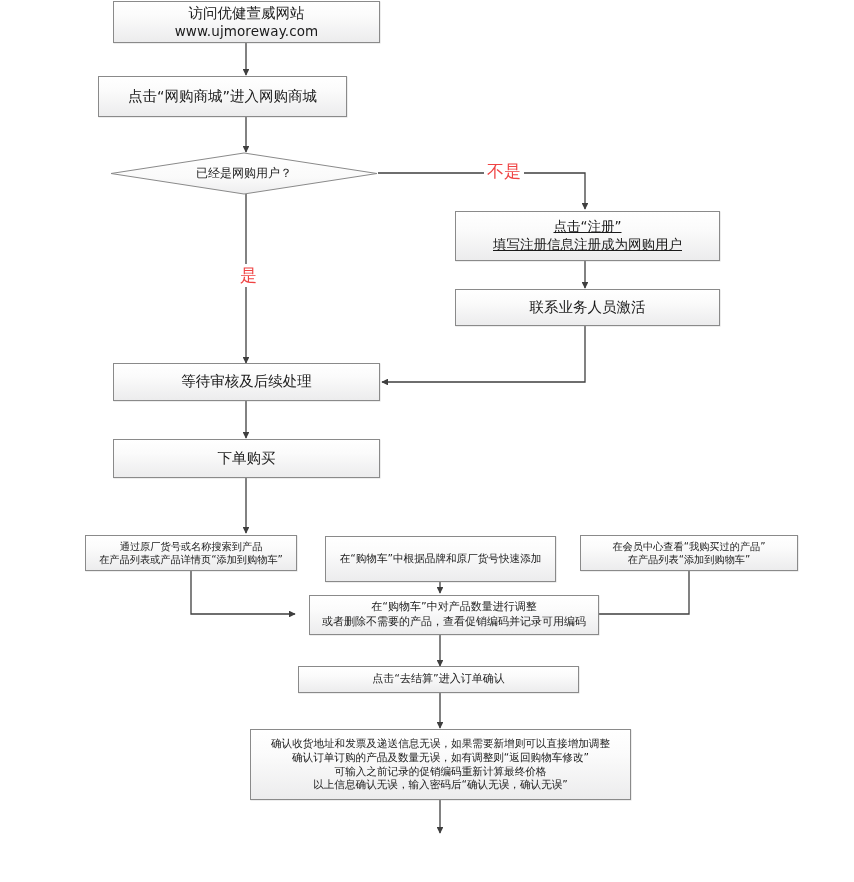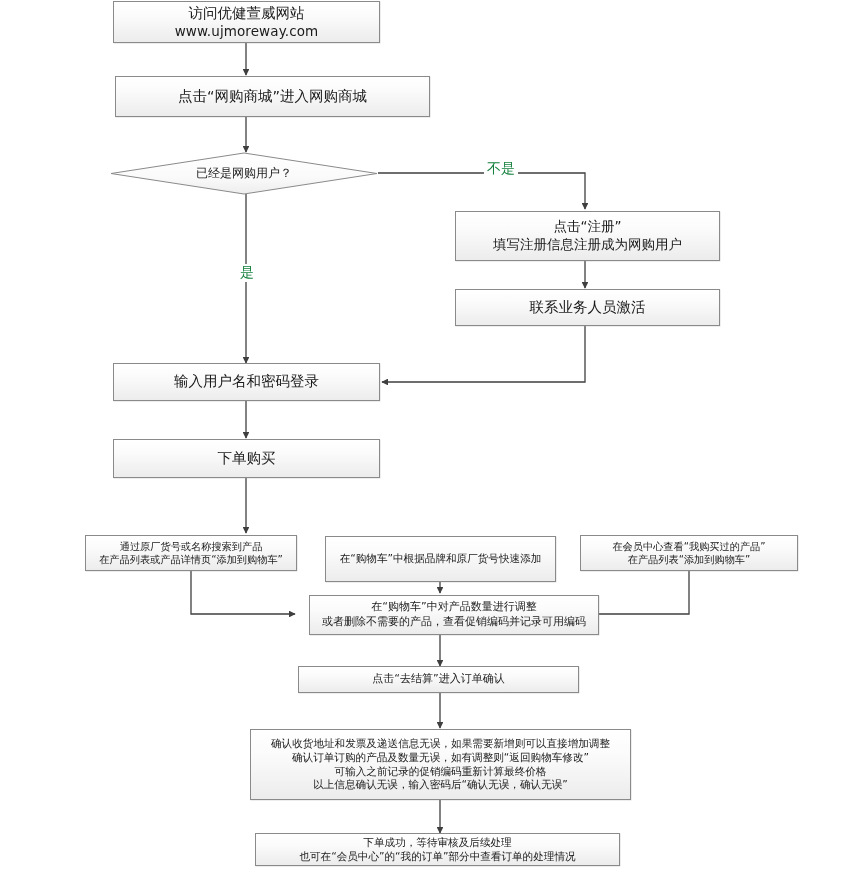--- a/index.html
+++ b/index.html
@@ -63,22 +63,22 @@
     height: 100%;
     display: flex;
     align-items: center;
     justify-content: center;
     font-size: 12px;
     color: #1a1a1a;
     white-space: nowrap;
   }
   .edge-label {
     position: absolute;
-    font-size: 14px;
-    color: #15803d;
+    font-size: 17px;
+    color: #ef4444;
     background: #ffffff;
     padding: 0 3px;
     white-space: nowrap;
   }
 </style>
 </head>
 <body>
 
 <div id="canvas">
 
@@ -118,52 +118,52 @@
 
       <path d="M 440,800 L 440,833" marker-end="url(#arr)"></path>
     </g>
   </svg>
 
   <div class="node" style="left:113px; top:1px; width:267px; height:42px;">
     <span class="ln f14">访问优健萱威网站</span>
     <span class="ln url">www.ujmoreway.com</span>
   </div>
 
-  <div class="node" style="left:115px; top:76px; width:315px; height:41px;align-items:center;">
+  <div class="node" style="left:98px; top:76px; width:249px; height:41px;align-items:center;">
     <span class="ln f14">点击“网购商城”进入网购商城</span>
   </div>
 
   <div class="diamond-wrap" style="left:110px; top:152px; width:268px; height:43px;">
     <svg width="268" height="43" viewBox="0 0 268 43" xmlns="http://www.w3.org/2000/svg">
       <defs>
         <linearGradient id="dgrad" x1="0" y1="0" x2="0" y2="1">
           <stop offset="0%" stop-color="#ffffff"></stop>
           <stop offset="60%" stop-color="#fafafa"></stop>
           <stop offset="100%" stop-color="#ededee"></stop>
         </linearGradient>
       </defs>
       <polygon points="134,1 267,21.5 134,42 1,21.5" fill="url(#dgrad)" stroke="#8a8a8a" stroke-width="1"></polygon>
     </svg>
     <div class="diamond-label">已经是网购用户？</div>
   </div>
 
   <span class="edge-label" style="left:484px; top:160px;">不是</span>
   <span class="edge-label" style="left:237px; top:264px;">是</span>
 
-  <div class="node" style="left:455px; top:211px; width:265px; height:50px;">
+  <div class="node" style="left:455px; top:211px; width:265px; height:50px;text-decoration:underline;">
     <span class="ln f13">点击“注册”</span>
     <span class="ln f13">填写注册信息注册成为网购用户</span>
   </div>
 
   <div class="node" style="left:455px; top:289px; width:265px; height:37px;">
     <span class="ln f14">联系业务人员激活</span>
   </div>
 
   <div class="node" style="left:113px; top:363px; width:267px; height:38px;">
-    <span class="ln f14">输入用户名和密码登录</span>
+    <span class="ln f14">等待审核及后续处理</span>
   </div>
 
   <div class="node" style="left:113px; top:439px; width:267px; height:39px;">
     <span class="ln f14">下单购买</span>
   </div>
 
   <div class="node" style="left:85px; top:535px; width:212px; height:36px;">
     <span class="ln f10">通过原厂货号或名称搜索到产品</span>
     <span class="ln f10">在产品列表或产品详情页“添加到购物车”</span>
   </div>
@@ -186,18 +186,14 @@
     <span class="ln f11">点击“去结算”进入订单确认</span>
   </div>
 
   <div class="node" style="left:250px; top:729px; width:381px; height:71px;">
     <span class="ln f105">确认收货地址和发票及递送信息无误，如果需要新增则可以直接增加调整</span>
     <span class="ln f105">确认订单订购的产品及数量无误，如有调整则“返回购物车修改”</span>
     <span class="ln f105">可输入之前记录的促销编码重新计算最终价格</span>
     <span class="ln f105">以上信息确认无误，输入密码后“确认无误，确认无误”</span>
   </div>
 
-  <div class="node" style="left:255px; top:833px; width:365px; height:33px;">
-    <span class="ln f105">下单成功，等待审核及后续处理</span>
-    <span class="ln f105">也可在“会员中心”的“我的订单”部分中查看订单的处理情况</span>
-  </div>
 
 </div>
 
 </body></html>

